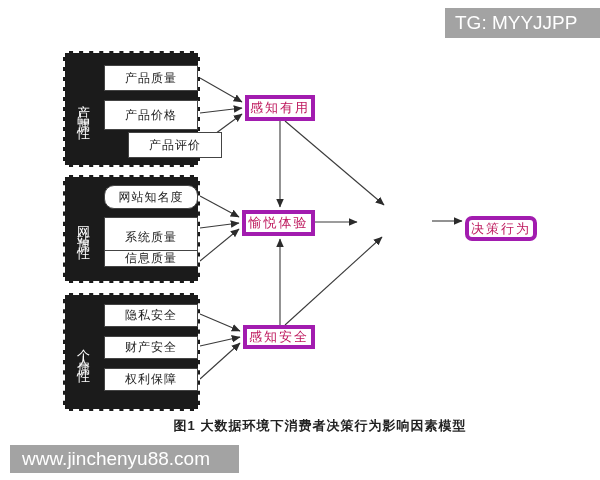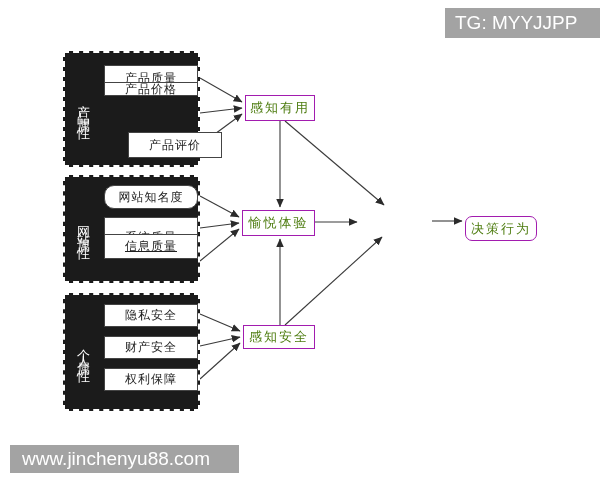--- a/index.html
+++ b/index.html
@@ -54,38 +54,38 @@
     box-sizing: border-box;
     display: flex;
     align-items: center;
     justify-content: center;
     color: #222222;
     font-size: 12px;
     letter-spacing: 1px;
     white-space: nowrap;
   }
   .g1 .item:nth-of-type(1) { top: 12px; height: 26px; }
-  .g1 .item:nth-of-type(2) { top: 29px; height: 14px; }
+  .g1 .item:nth-of-type(2) { top: 47px; height: 30px; }
   .g1 .item:nth-of-type(3) { top: 79px; height: 26px; margin-left: 24px; }
   .g2 .item:nth-of-type(1) { top: 8px;  height: 24px; border-radius: 10px; }
   .g2 .item:nth-of-type(2) { top: 40px; height: 40px; }
-  .g2 .item:nth-of-type(3) { top: 57px; height: 25px; text-decoration: underline; }
+  .g2 .item:nth-of-type(3) { top: 73px; height: 17px; }
   .g3 .item:nth-of-type(1) { top: 9px;  height: 23px; }
   .g3 .item:nth-of-type(2) { top: 41px; height: 23px; }
   .g3 .item:nth-of-type(3) { top: 73px; height: 23px; }
 
   .node {
     position: absolute;
     background: #ffffff;
-    border: 1px solid #a21caf;
+    border: 4px solid #a21caf;
     box-sizing: border-box;
     display: flex;
     align-items: center;
     justify-content: center;
-    color: #4d7c0f;
+    color: #be185d;
     font-size: 13px;
     letter-spacing: 2px;
     white-space: nowrap;
   }
   .node.m1 { left: 245px; top: 95px;  width: 70px; height: 26px; }
   .node.m2 { left: 242px; top: 210px; width: 73px; height: 26px; }
   .node.m3 { left: 243px; top: 325px; width: 72px; height: 24px; }
   .node.o1 { left: 360px; top: 208px; width: 72px; height: 26px; }
   .node.o2 { left: 465px; top: 216px; width: 72px; height: 25px; border-radius: 7px; }
 
@@ -175,14 +175,15 @@
     <div class="item">财产安全</div>
     <div class="item">权利保障</div>
   </div>
 
   <div class="node m1">感知有用</div>
   <div class="node m2">愉悦体验</div>
   <div class="node m3">感知安全</div>
 
   <div class="node o2">决策行为</div>
 
+  <div class="caption">图1  大数据环境下消费者决策行为影响因素模型</div>
 
 </div>
 
 </body></html>

